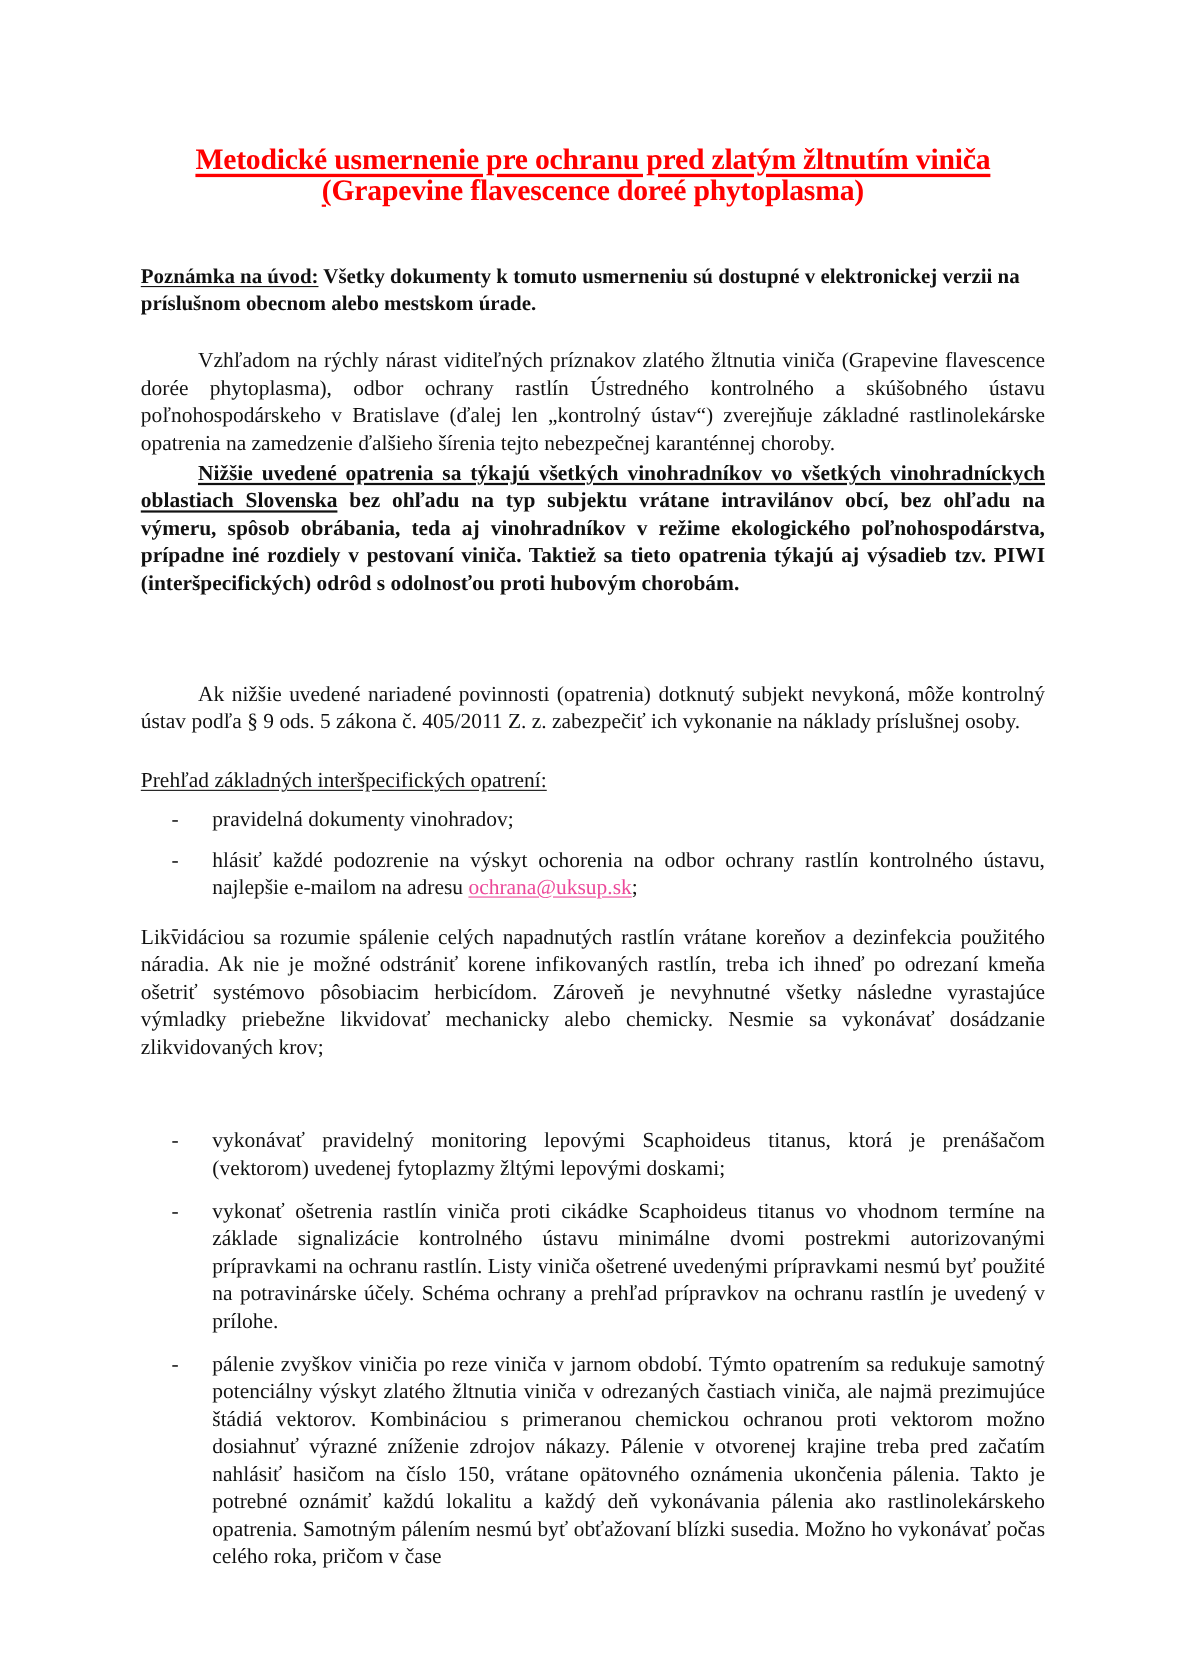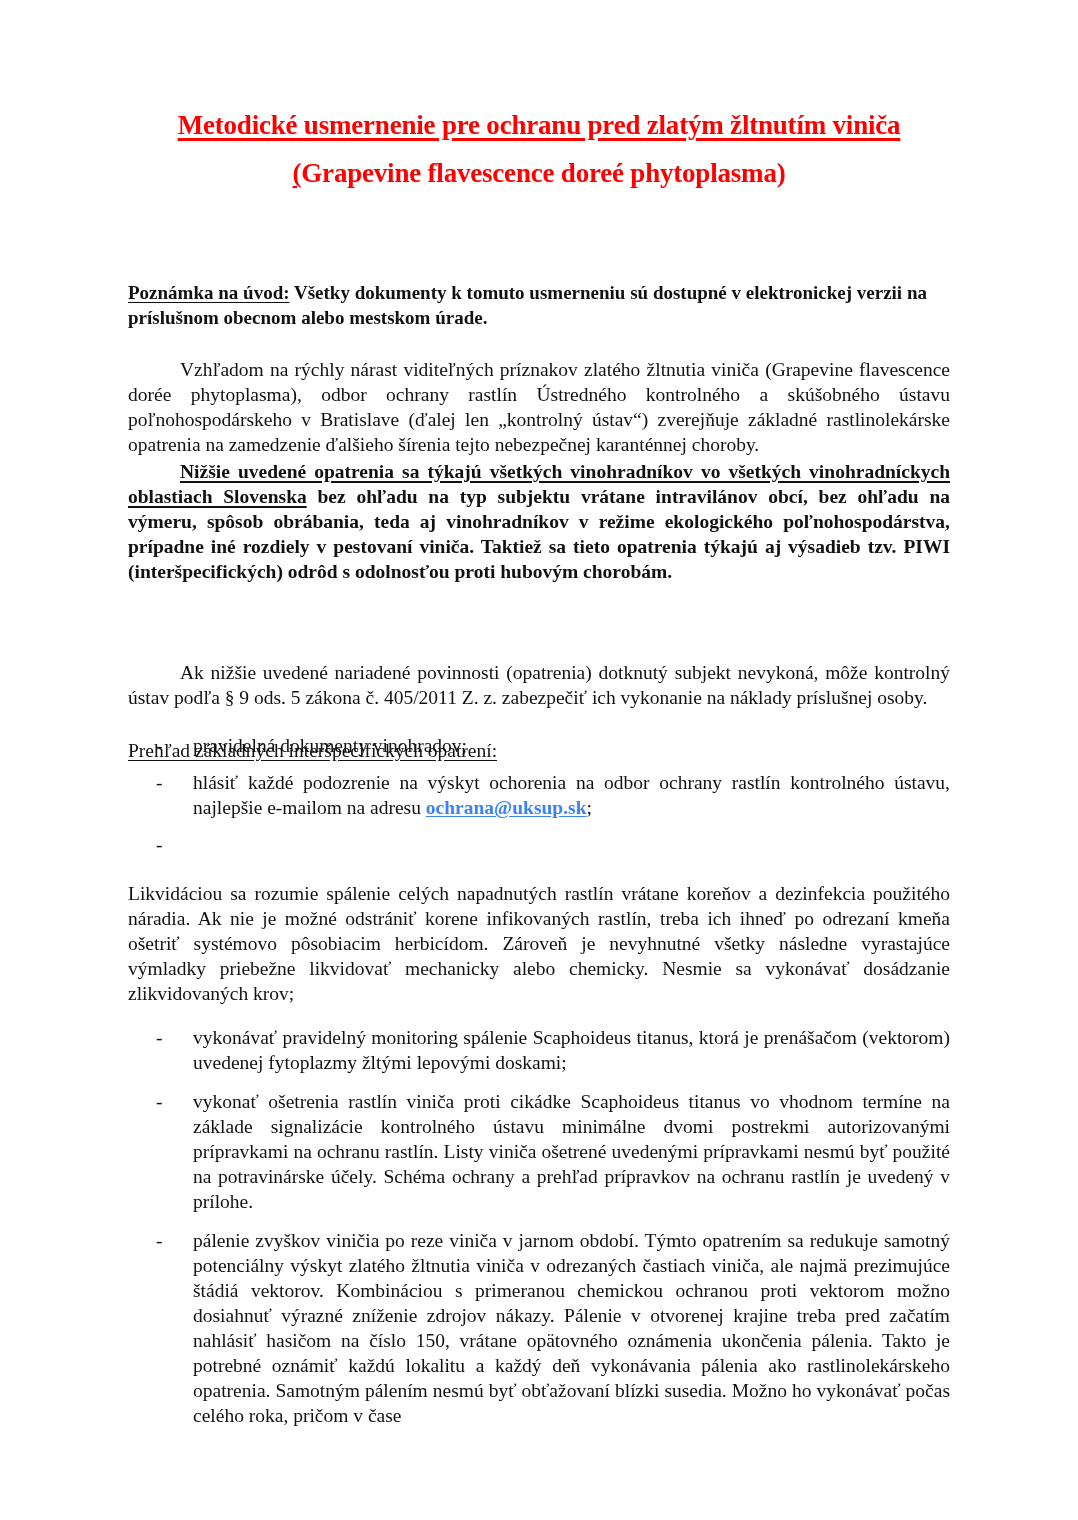--- a/index.html
+++ b/index.html
@@ -25,33 +25,32 @@
       position: absolute;
       left: 0;
       width: 822px;
       text-align: center;
       font-weight: bold;
       font-size: 27px;
       color: #ff0000;
       line-height: 34px;
       letter-spacing: -0.2px;
     }
-    .title-1 { top: 108px; }
+    .title-1 { top: 128px; }
     .title-1 span { text-decoration: underline; text-decoration-thickness: 3px; text-underline-offset: 4px; }
     .title-2 { top: 156px; }
     .title-2 .paren { text-decoration: underline; text-decoration-thickness: 2px; text-underline-offset: 4px; }
 
     .block {
       position: absolute;
       left: 0;
       width: 822px;
       font-size: 19.5px;
       line-height: 25px;
       text-align: justify;
-      margin-top: 41px;
     }
     .bold { font-weight: bold; }
     .u { text-decoration: underline; text-underline-offset: 3px; }
     .indent { text-indent: 52px; }
 
     .note { top: 239px; font-size: 19px; text-align: left; }
     .p1 { top: 316px; }
     .p2 { top: 418px; }
     .p2 .u { text-decoration-thickness: 2px; }
     .p3 { top: 619px; }
@@ -70,21 +69,21 @@
       padding-left: 65px;
       text-align: justify;
     }
     .li .dash {
       position: absolute;
       left: 28px;
       top: 0;
     }
     .list-a { top: 733px; }
     .list-a .li { margin-bottom: 12px; }
-    .link { color: #3b82f6; text-decoration: underline; text-underline-offset: 2px; font-weight: bold; }
+    .link { color: #ec4899; text-decoration: underline; text-underline-offset: 2px; }
 
     .p4 { top: 840px; }
 
     .list-b { top: 1025px; }
     .list-b .li { margin-bottom: 14px; }
     .em { }
   </style>
 </head>
 <body>
 
@@ -125,21 +124,21 @@
     <div class="li">
       <span class="dash">-</span>
     </div>
   </div>
 
   <div class="block p4">Likvidáciou sa rozumie spálenie celých napadnutých rastlín vrátane koreňov a dezinfekcia použitého náradia. Ak nie je možné odstrániť korene infikovaných rastlín, treba ich ihneď po odrezaní kmeňa ošetriť systémovo pôsobiacim herbicídom. Zároveň je nevyhnutné všetky následne vyrastajúce výmladky priebežne likvidovať mechanicky alebo chemicky. Nesmie sa vykonávať dosádzanie zlikvidovaných krov;</div>
 
   <div class="list list-b">
     <div class="li">
       <span class="dash">-</span>
-      <span>vykonávať pravidelný monitoring spálenie </span><span class="em">Scaphoideus titanus</span><span>, ktorá je prenášačom (vektorom) uvedenej fytoplazmy žltými lepovými doskami;</span>
+      <span>vykonávať pravidelný monitoring lepovými </span><span class="em">Scaphoideus titanus</span><span>, ktorá je prenášačom (vektorom) uvedenej fytoplazmy žltými lepovými doskami;</span>
     </div>
     <div class="li">
       <span class="dash">-</span>
       <span>vykonať ošetrenia rastlín viniča proti cikádke </span><span class="em">Scaphoideus titanus</span><span> vo vhodnom termíne na základe signalizácie kontrolného ústavu minimálne dvomi postrekmi autorizovanými prípravkami na ochranu rastlín. Listy viniča ošetrené uvedenými prípravkami nesmú byť použité na potravinárske účely. Schéma ochrany a prehľad prípravkov na ochranu rastlín je uvedený v prílohe.</span>
     </div>
     <div class="li">
       <span class="dash">-</span>
       <span>pálenie zvyškov viničia po reze viniča v jarnom období. Týmto opatrením sa redukuje samotný potenciálny výskyt zlatého žltnutia viniča v odrezaných častiach viniča, ale najmä prezimujúce štádiá vektorov. Kombináciou s primeranou chemickou ochranou proti vektorom možno dosiahnuť výrazné zníženie zdrojov nákazy. Pálenie v otvorenej krajine treba pred začatím nahlásiť hasičom na číslo 150, vrátane opätovného oznámenia ukončenia pálenia. Takto je potrebné oznámiť každú lokalitu a každý deň vykonávania pálenia ako rastlinolekárskeho opatrenia. Samotným pálením nesmú byť obťažovaní blízki susedia. Možno ho vykonávať počas celého roka, pričom v čase</span>
     </div>
   </div>

